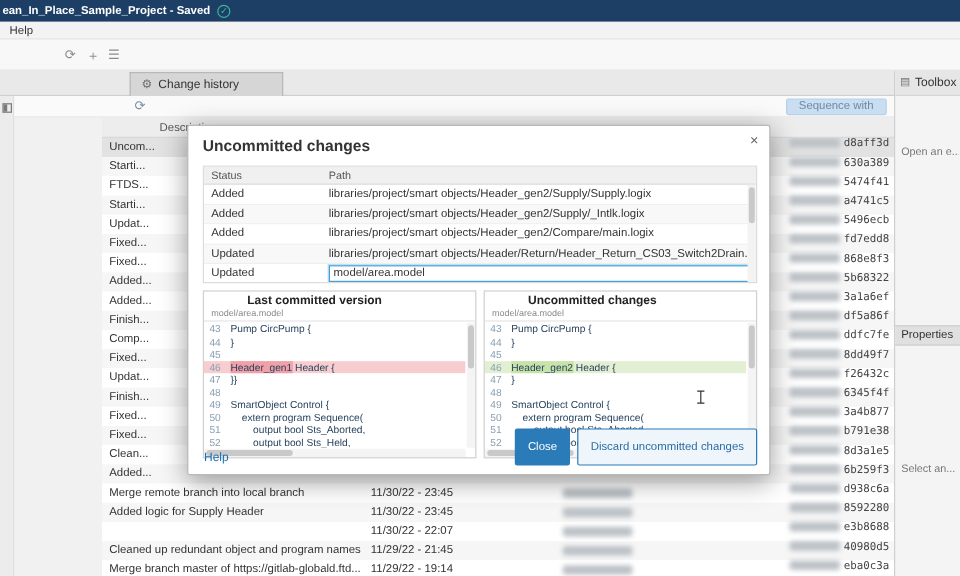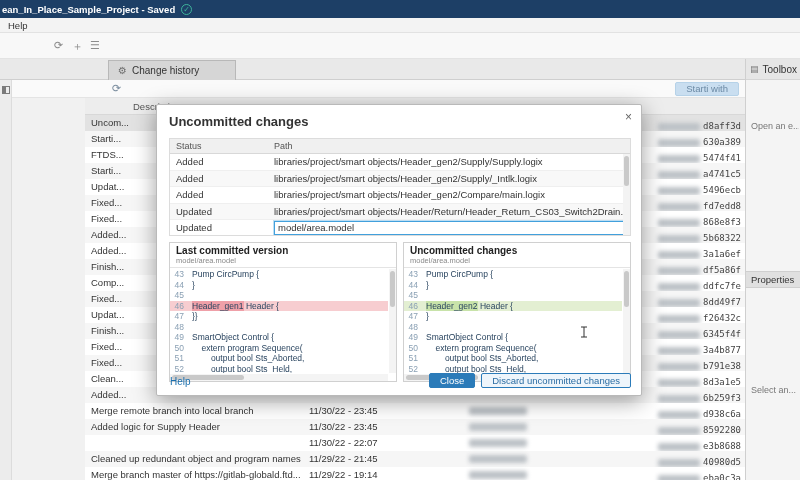--- a/index.html
+++ b/index.html
@@ -37,21 +37,21 @@
   .thead { position:absolute; left:85px; top:98px; width:660px; height:17px; background:#ededed; border-bottom:1px solid #d8d8d8;
            font-size:9.5px; color:#555; }
   .thead .hlabel { position:absolute; left:48px; line-height:17px; }
   .tbody { position:absolute; left:85px; top:115px; width:660px; height:365px; background:#fff; overflow:hidden; z-index:1; }
   .hrow { position:relative; height:16px; font-size:9.5px; color:#333; background:#fff; }
   .hrow.alt { background:#f6f6f6; }
   .hrow.selected { background:#e2e2e2; }
   .c-desc { position:absolute; left:6px; width:212px; line-height:16px; white-space:nowrap; overflow:hidden; }
   .c-date { position:absolute; left:224px; width:120px; line-height:16px; white-space:nowrap; }
   .c-auth { position:absolute; left:384px; width:130px; height:16px; display:flex; align-items:center; }
-  .c-id   { position:absolute; right:4px; height:16px; display:flex; align-items:flex-end; gap:3px;
+  .c-id   { position:absolute; right:4px; height:16px; display:flex; align-items:flex-start; gap:3px;
             font-family:"DejaVu Sans Mono",monospace; font-size:9px; color:#444; }
   .blob { height:8px; background:#bcc1c6; border-radius:2px; filter:blur(2px); }
 
   
   .rpanel { position:absolute; left:745px; top:59px; width:55px; height:421px; background:#f4f4f4; border-left:1px solid #cfcfcf; }
   .rpanel-head { height:21px; background:#e6e6e6; border-bottom:1px solid #d5d5d5; display:flex; align-items:center; gap:4px;
                  font-size:10px; color:#333; padding:0 4px; white-space:nowrap; overflow:hidden; }
   .rpanel-head .icon { color:#777; font-size:9px; }
   .rpanel-hint { position:absolute; left:5px; font-size:9px; color:#777; white-space:nowrap; overflow:hidden; width:48px; }
   .hint-toolbox { top:62px; }
@@ -75,39 +75,39 @@
   .f-status { flex:0 0 100px; padding:2px 0 0 6px; }
   .f-path { flex:1; padding:2px 4px 0 4px; white-space:nowrap; overflow:hidden; }
   .path-input { margin-top:-1px; border:1px solid #42a0dc; box-shadow:0 0 0 1px rgba(66,160,220,.35); background:#fff;
                 height:14px; line-height:12px; padding:0 3px; white-space:nowrap; overflow:hidden; }
   .fscroll { position:absolute; right:0; top:15px; bottom:0; width:7px; background:#f3f3f3; }
   .fthumb { position:absolute; left:1px; top:2px; width:5px; height:30px; background:#c9c9c9; border-radius:3px; }
 
   .diff { position:absolute; left:12px; top:137px; width:462px; height:140px; display:flex; gap:6px; }
   .pane { position:relative; flex:1; border:1px solid #d0d0d0; background:#fff; overflow:hidden; }
   .pane-head { height:25px; border-bottom:1px solid #e4e4e4; padding:2px 6px; }
-  .pane-title { font-size:10px; font-weight:bold; color:#222; }
+  .pane-title { font-size:10px; font-weight:bold; color:#222;margin-left:30px; }
   .pane-sub { font-size:7.5px; color:#8a8a8a; }
   .code { position:absolute; left:0; top:26px; right:8px; bottom:8px; overflow:hidden; }
   .cline { display:flex; height:10.5px; line-height:10.5px; font-size:8.5px;
            font-family:Liberation Sans, sans-serif; color:#29445f; white-space:pre; }
   .gut { flex:0 0 20px; text-align:right; padding-right:6px; color:#8aa0b4; }
   .ctext { padding-left:2px; }
   .cline.removed { background:#f7cdd0; }
   .cline.removed .tok { background:#efa0a8; }
   .cline.added { background:#e3efd2; }
   .cline.added .tok { background:#c8e3a9; }
   .vscroll { position:absolute; right:0; top:26px; bottom:8px; width:7px; background:#f4f4f4; }
   .vthumb { position:absolute; left:1px; top:2px; width:5px; height:36px; background:#c9c9c9; border-radius:3px; }
   .hscroll { position:absolute; left:0; right:8px; bottom:0; height:7px; background:#f4f4f4; }
   .hthumb { position:absolute; top:1px; left:2px; width:72px; height:5px; background:#c9c9c9; border-radius:3px; }
 
   .m-help { position:absolute; left:13px; bottom:8px; font-size:10px; color:#1a6fae; }
   .m-buttons { position:absolute; right:10px; bottom:7px; display:flex; gap:6px; }
-  .btn { height:15px; font-size:9.5px; line-height:13px; padding:0 10px; border-radius:2px; }
+  .btn { height:31px; font-size:9.5px; line-height:13px; padding:0 10px; border-radius:2px; }
   .btn-close { background:#2b7bb9; border:1px solid #2b7bb9; color:#fff; }
   .btn-discard { background:#eef5fb; border:1px solid #2b7bb9; color:#2b6da3; }
 
   .ibeam { position:absolute; left:580px; top:324px; z-index:30; }
 </style>
 </head>
 <body>
 
 <div class="titlebar">
   <span>ean_In_Place_Sample_Project - Saved</span>
@@ -131,21 +131,21 @@
   </div>
 </div>
 
 <div class="leftstrip">
   <div class="panel-glyph"></div>
 </div>
 <div class="gutter"></div>
 
 <div class="actionrow">
   <span class="refresh icon">⟳</span>
-  <button class="compare-btn">Starti with</button>
+  <button class="compare-btn">Sequence with</button>
 </div>
 <div class="thead">
   <span class="hlabel">Description</span>
 </div>
 <div class="tbody">
     <div class="hrow selected">
       <div class="c-desc">Uncom...</div>
       <div class="c-date"></div>
       <div class="c-auth"></div>
       <div class="c-id">

